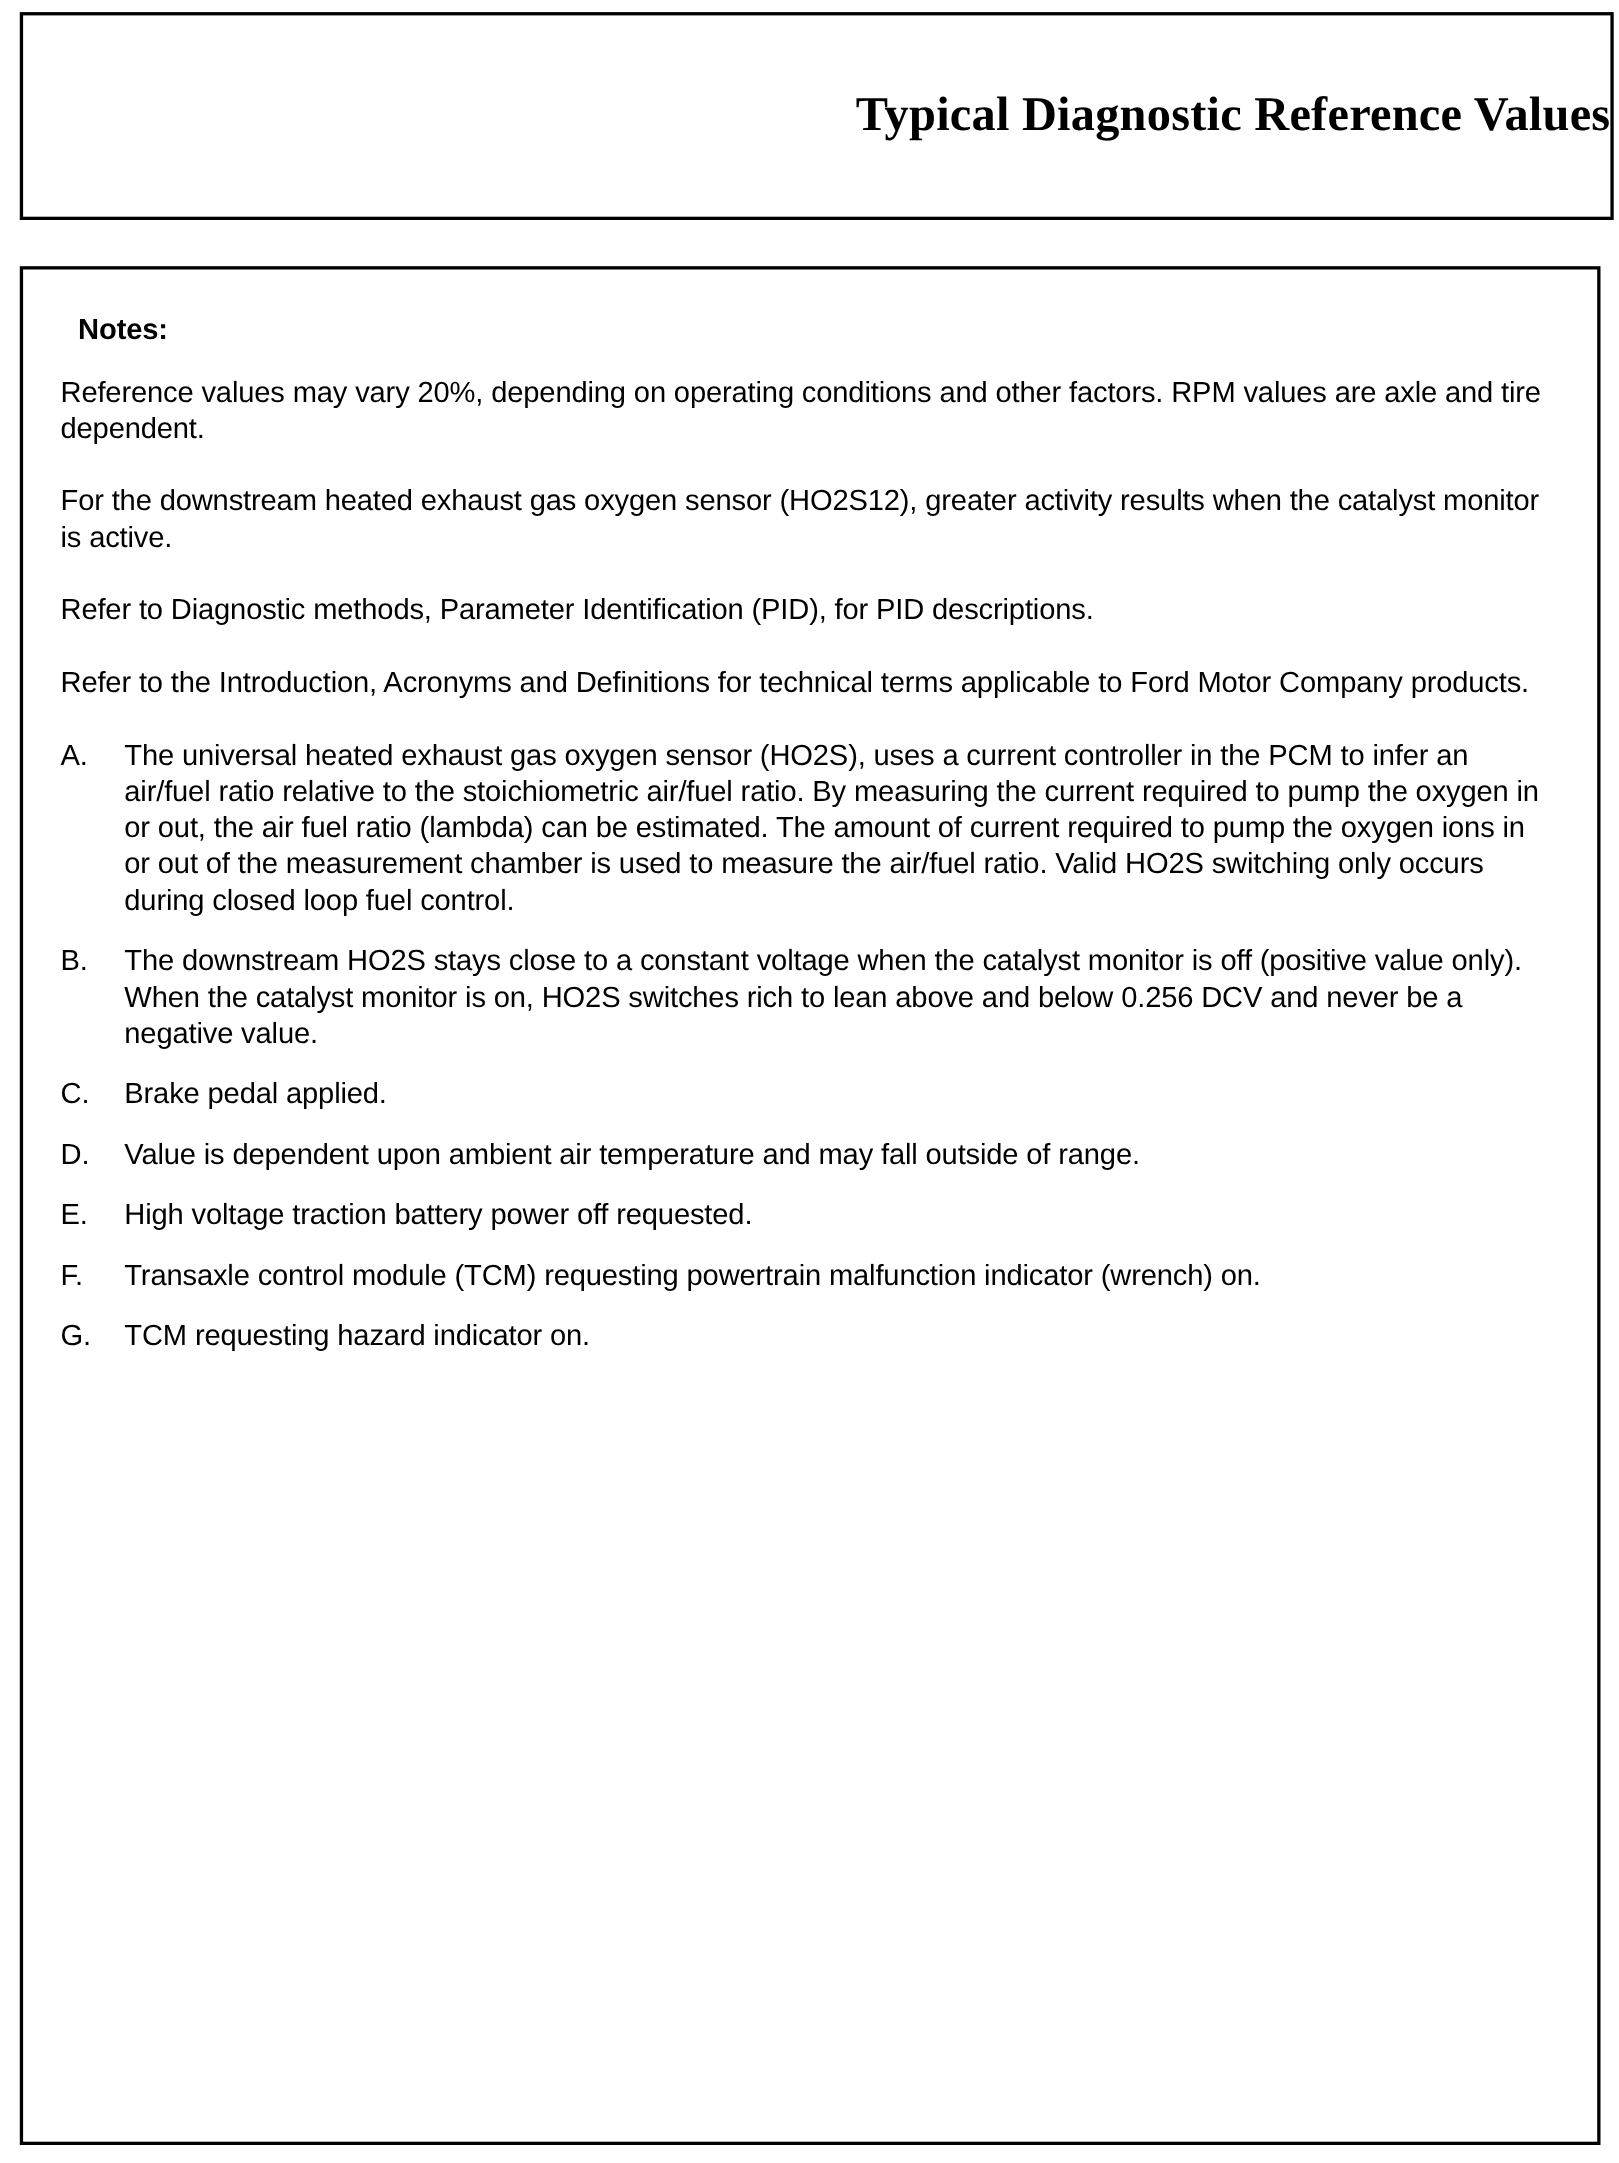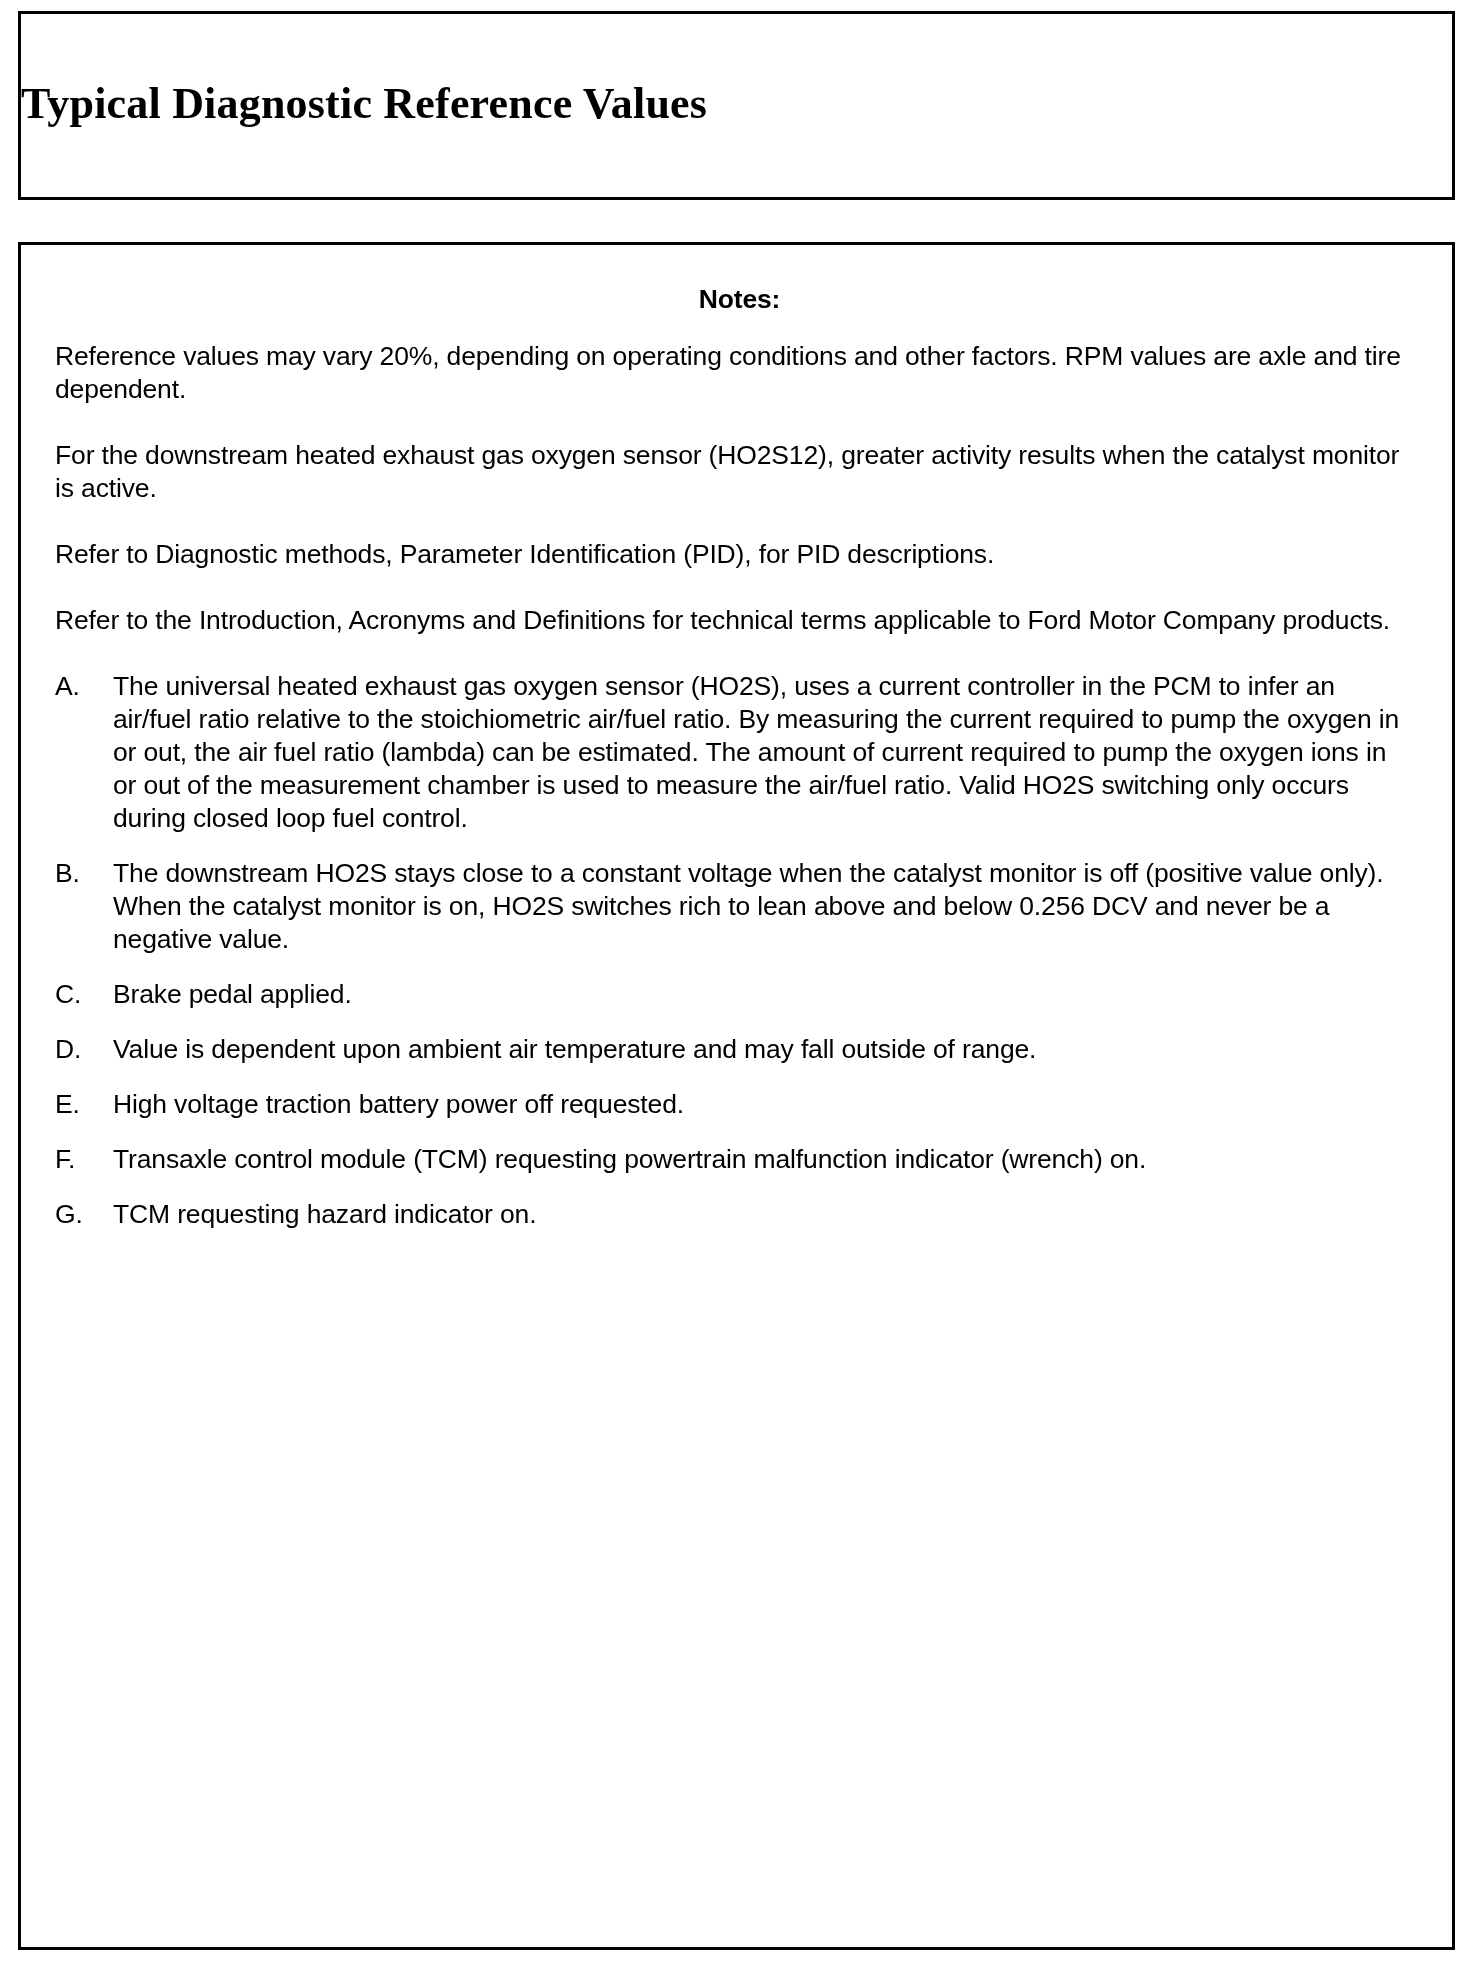--- a/index.html
+++ b/index.html
@@ -17,21 +17,22 @@
     }
     .title-box {
       position: absolute;
       left: 18px;
       top: 11px;
       width: 1431px;
       height: 183px;
       border: 3px solid #000;
       display: flex;
       align-items: center;
-      justify-content: flex-start;
+      justify-content: flex-end;
+      padding-left: 12px;
     }
     .title-box h1 {
       margin: 0;
       font-family: "Liberation Serif", serif;
       font-weight: bold;
       font-size: 44px;
       letter-spacing: 0.2px;
       transform: translateY(-2px);
     }
     .notes-box {
@@ -47,23 +48,22 @@
       position: absolute;
       left: 34px;
       top: 38px;
       right: 28px;
       font-size: 26.5px;
       line-height: 33px;
       letter-spacing: -0.15px;
     }
     .notes-heading {
       font-weight: bold;
-      margin: 0 0 24px 0;
+      margin: 0 0 24px 16px;
       font-size: 26.5px;
-      text-align: center;
     }
     .para {
       margin: 0 0 33px 0;
     }
     .footnotes {
       list-style: none;
       margin: 0;
       padding: 0;
     }
     .footnote {

